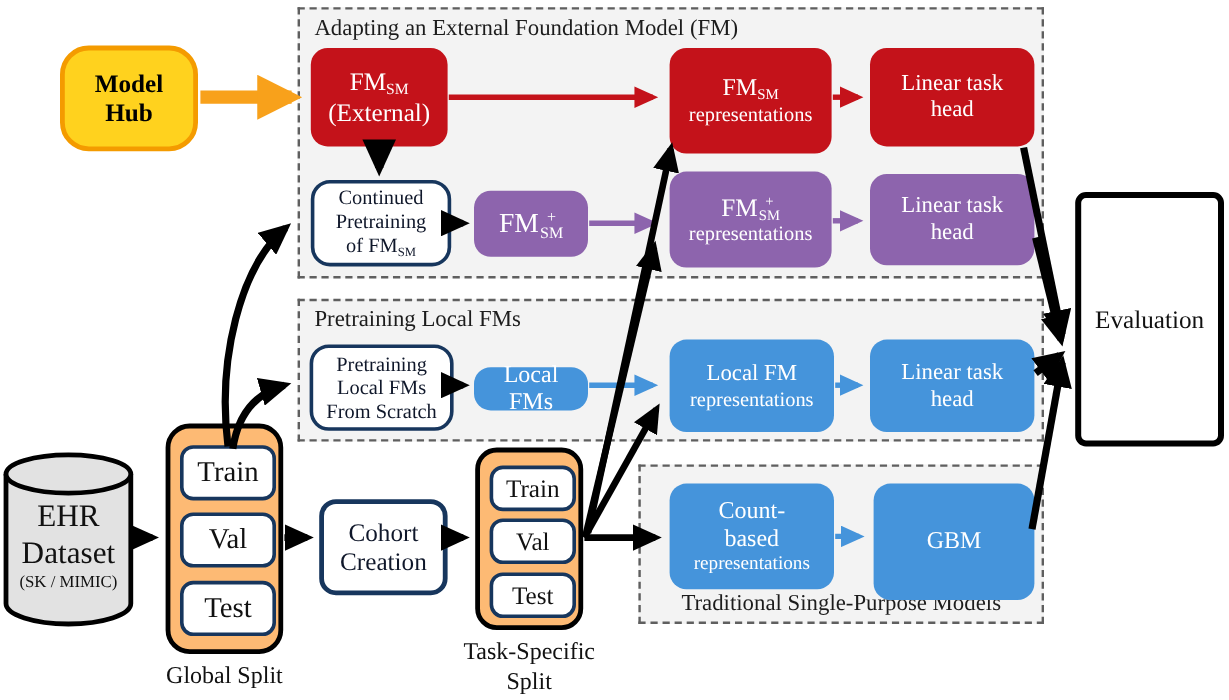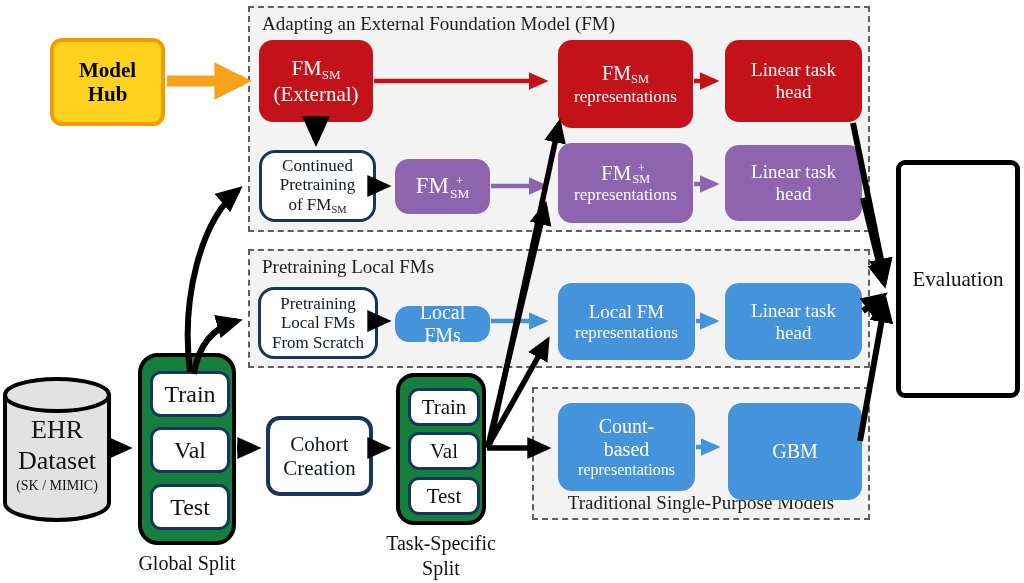--- a/index.html
+++ b/index.html
@@ -9,22 +9,22 @@
   
   .section{background:#f3f3f3;border:2px dashed #5f5f5f;z-index:1;}
   .section-title{font-size:19px;color:#1c1c1c;white-space:nowrap;z-index:5;}
   
   .node{display:flex;flex-direction:column;justify-content:center;align-items:center;
         text-align:center;border-radius:14px;line-height:1.15;z-index:10;}
   .red{background:#c4121a;color:#fff;}
   .purple{background:#8d64ad;color:#fff;}
   .blue{background:#4594db;color:#fff;}
   .whitebox{background:#fff;border:3.5px solid #17365d;color:#0f172a;}
-  .hub{background:#ffd21e;border:4px solid #f49b00;color:#000;font-weight:bold;border-radius:12px;}
-  .splitbox{background:#15803d;border:4.5px solid #000;border-radius:20px;z-index:10;}
+  .hub{background:#ffd21e;border:4px solid #f49b00;color:#000;font-weight:bold;border-radius:24px;}
+  .splitbox{background:#fdba74;border:4.5px solid #000;border-radius:20px;z-index:10;}
   .splititem{position:absolute;box-sizing:border-box;background:#fff;border:3.5px solid #17365d;
              border-radius:11px;display:flex;align-items:center;justify-content:center;color:#111;}
   .caption{font-size:20px;color:#111;text-align:center;line-height:1.25;z-index:10;}
   .evalbox{background:#fff;border:5px solid #000;border-radius:9px;display:flex;
            align-items:center;justify-content:center;font-size:21px;z-index:10;}
   .subsc{font-size:0.62em;vertical-align:-0.28em;letter-spacing:0;}
   .supsub{display:inline-flex;flex-direction:column;align-items:center;
           font-size:0.58em;line-height:0.95;transform:translateY(1px);margin-left:1px;}
   .reps{font-size:17px;}
   svg.arrows{position:absolute;left:0;top:0;z-index:40;pointer-events:none;}
@@ -171,21 +171,21 @@
   <div class="abs node blue" style="left:558px;top:403px;width:137px;height:88px;font-size:20px;">
     <span>Count-</span>
     <span>based</span>
     <span style="font-size:16px;">representations</span>
   </div>
 
   <div class="abs node blue" style="left:728px;top:403px;width:134px;height:97px;font-size:20px;text-align:center;">
     <span>GBM</span>
   </div>
 
-  <div class="abs evalbox" style="left:896px;top:160px;width:124px;height:238px;">
+  <div class="abs evalbox" style="left:896px;top:160px;width:124px;height:212px;">
     <span>Evaluation</span>
   </div>
 
   <svg class="arrows" width="1024" height="583" viewBox="0 0 1024 583">
     <defs>
       <marker id="mh-black" markerWidth="4.6" markerHeight="4" refX="3.4" refY="2" orient="auto" markerUnits="strokeWidth">
         <path d="M0,0 L4.4,2 L0,4 z" fill="#000"></path>
         </marker>
       <marker id="mh-red" markerWidth="4.6" markerHeight="4" refX="3.4" refY="2" orient="auto" markerUnits="strokeWidth">
         <path d="M0,0 L4.4,2 L0,4 z" fill="#c4121a"></path>

